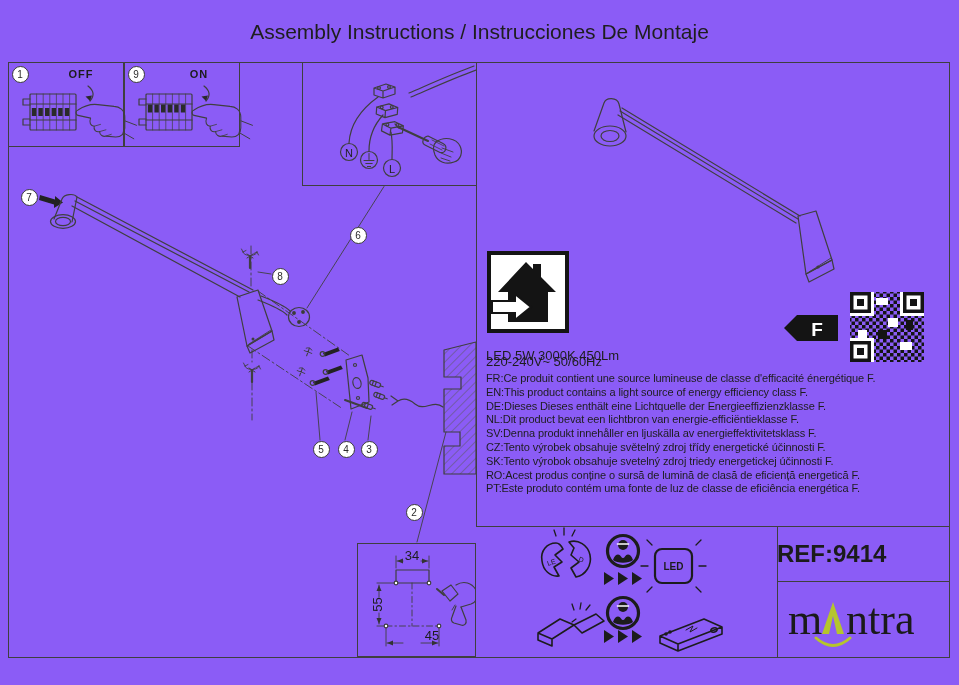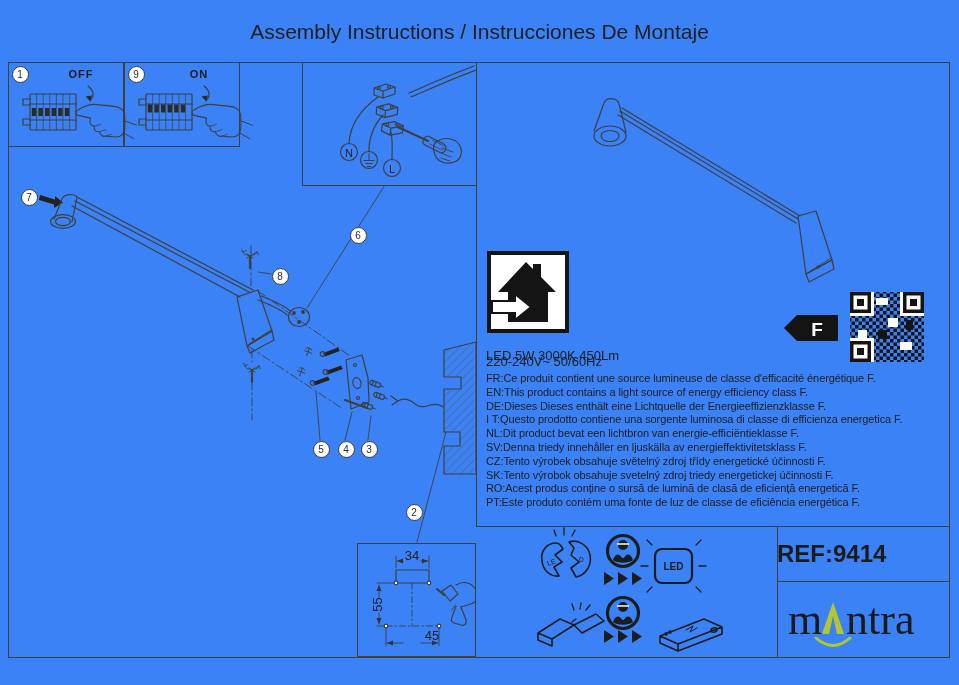--- a/index.html
+++ b/index.html
@@ -1,16 +1,16 @@
 <!DOCTYPE html>
 <html><head>
 <meta charset="utf-8">
 <style>
   html,body{margin:0;padding:0;background:#fff;}
-  .page{position:relative;width:959px;height:685px;background:#3b82f6;overflow:hidden;
+  .page{position:relative;width:959px;height:685px;background:#8b5cf6;overflow:hidden;
         font-family:"Liberation Sans",sans-serif;color:#222;}
   .abs{position:absolute;}
   .line-box{position:absolute;border:1.2px solid #3f3f3f;box-sizing:border-box;background:transparent;}
   .title{position:absolute;left:0;right:0;top:20px;text-align:center;font-size:21px;color:#1e1e1e;}
   .numcirc{position:absolute;width:15px;height:15px;border:1.2px solid #3a3a3a;border-radius:50%;
            font-size:10px;line-height:15px;text-align:center;color:#2a2a2a;background:#fff;}
   .sw-label{position:absolute;font-size:11px;font-weight:bold;letter-spacing:1px;color:#1c1c1c;text-align:center;width:46px;}
   .spec-line{position:absolute;left:486px;font-size:13px;color:#1d1d1d;white-space:nowrap;}
   .energy-lines{position:absolute;left:486px;top:372px;font-size:11px;line-height:13.8px;
                 letter-spacing:-0.1px;color:#1d1d1d;white-space:nowrap;}
@@ -232,23 +232,22 @@
       <rect x="9" y="58" width="7" height="7" fill="#141414"></rect>
   </svg>
 
   <div class="spec-line" style="top:348px;">LED 5W 3000K 450Lm</div>
   <div class="spec-line" style="top:354px;">220-240V~  50/60Hz</div>
 
   <div class="energy-lines">
     <div>FR:Ce produit contient une source lumineuse de classe d'efficacité énergétique F.</div>
     <div>EN:This product contains a light source of energy efficiency class F.</div>
     <div>DE:Dieses Dieses enthält eine Lichtquelle der Energieeffizienzklasse F.</div>
-    <div>I T:Questo prodotto contiene una sorgente luminosa di classe di efficienza energetica F.</div>
     <div>NL:Dit product bevat een lichtbron van energie-efficiëntieklasse F.</div>
-    <div>SV:Denna triedy innehåller en ljuskälla av energieffektivitetsklass F.</div>
+    <div>SV:Denna produkt innehåller en ljuskälla av energieffektivitetsklass F.</div>
     <div>CZ:Tento výrobek obsahuje světelný zdroj třídy energetické účinnosti F.</div>
     <div>SK:Tento výrobok obsahuje svetelný zdroj triedy energetickej účinnosti F.</div>
     <div>RO:Acest produs conține o sursă de lumină de clasă de eficiență energetică F.</div>
     <div>PT:Este produto contém uma fonte de luz de classe de eficiência energética F.</div>
   </div>
 
   <svg class="abs" style="left:476px;top:526px" width="301" height="132" viewBox="0 0 301 132" fill="none" stroke="#1c1c1c" stroke-width="1.6" stroke-linecap="round" stroke-linejoin="round">
     <defs>
       <g id="person">
         <circle r="15.5" stroke-width="3.2"></circle>

